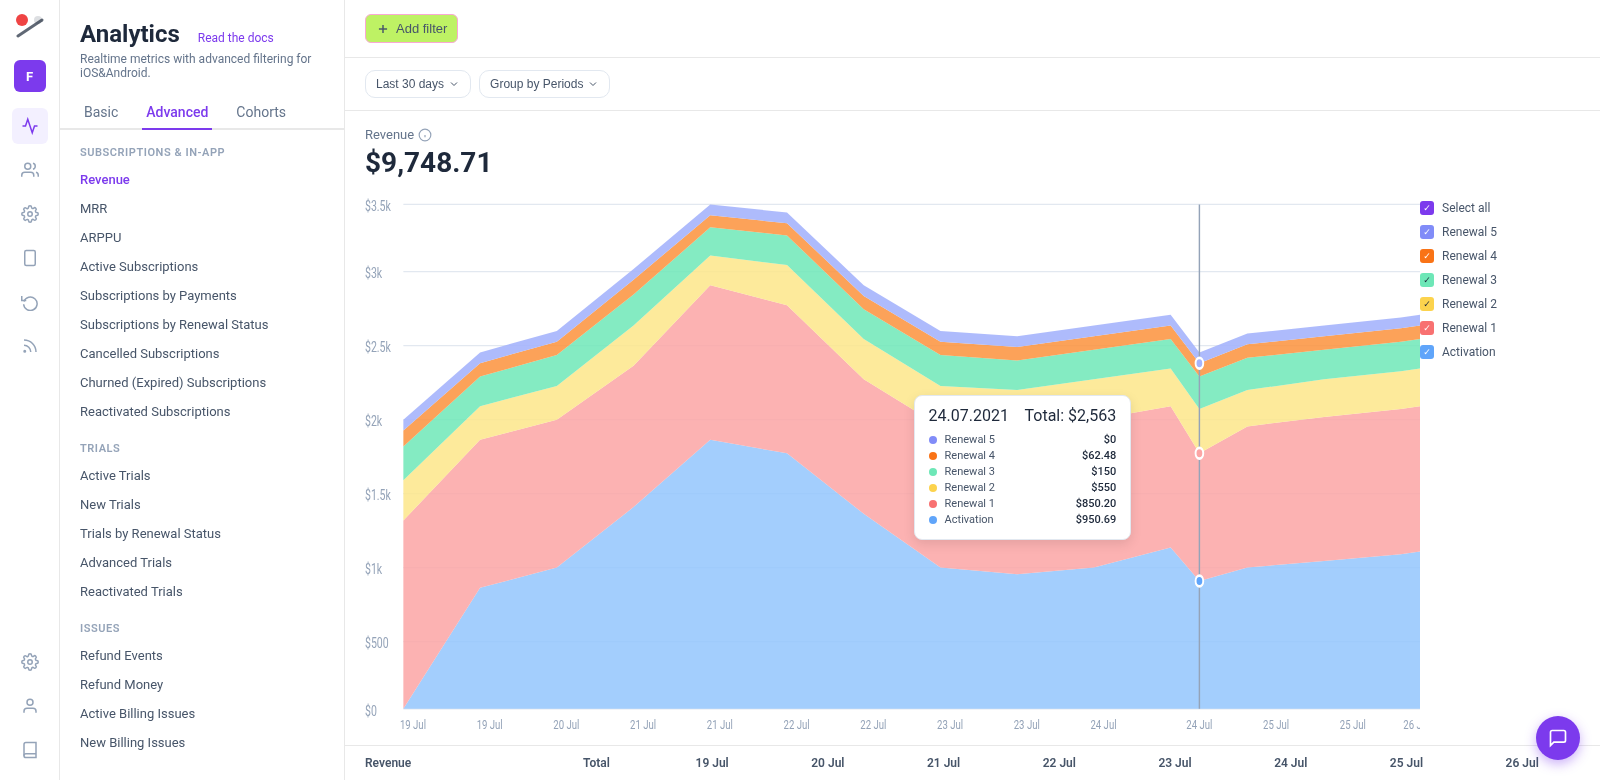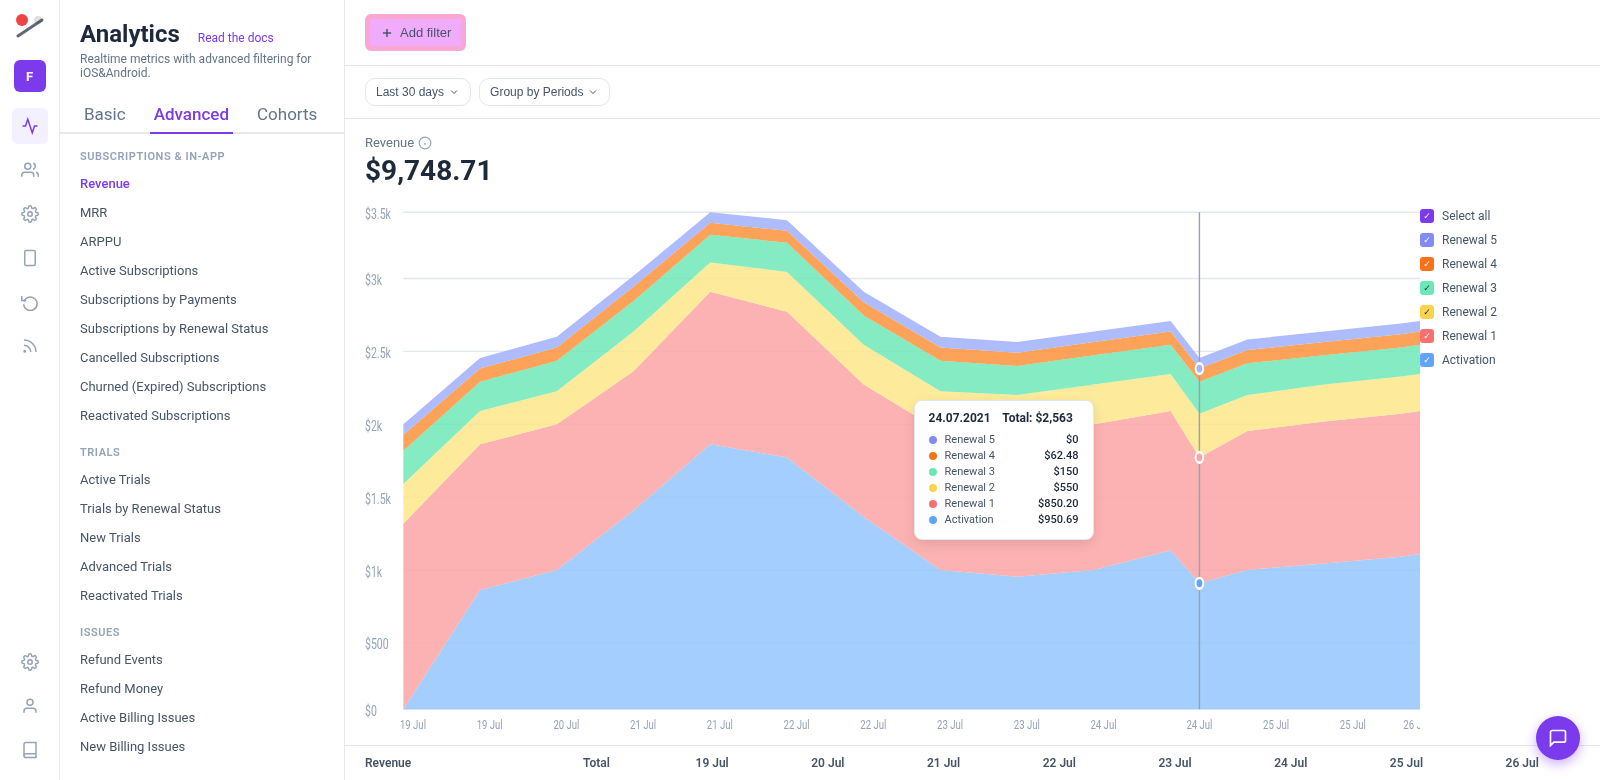--- a/index.html
+++ b/index.html
@@ -77,21 +77,21 @@
     }
     .tabs-row {
       display: flex;
       gap: 0;
       border-bottom: 2px solid #e8e8e8;
       padding: 0 20px;
     }
     .tab-item {
       padding: 8px 4px;
       margin-right: 20px;
-      font-size: 17px;
+      font-size: 14px;
       color: #64748b;
       cursor: pointer;
       border-bottom: 2px solid transparent;
       margin-bottom: -2px;
     }
     .tab-item.active {
       color: #7c3aed;
       border-bottom: 2px solid #7c3aed;
       font-weight: 500;
     }
@@ -127,22 +127,22 @@
     }
     .add-filter-btn {
       display: flex;
       align-items: center;
       gap: 6px;
       font-size: 13px;
       color: #475569;
       cursor: pointer;
       padding: 6px 10px;
       border-radius: 6px;
-      border: 5px solid #f9a8d4;
-      background: #f0abfc;
+      border: 1px solid #f9a8d4;
+      background: #bef264;
     }
 
     .controls-row {
       display: flex;
       align-items: center;
       gap: 8px;
       padding: 12px 20px;
       border-bottom: 1px solid #e8e8e8;
     }
     .dropdown-btn {
@@ -223,24 +223,24 @@
       border: 1px solid #e2e8f0;
       border-radius: 8px;
       padding: 10px 14px;
       font-size: 11px;
       color: #475569;
       box-shadow: 0 4px 12px rgba(0,0,0,0.1);
       min-width: 180px;
       z-index: 10;
     }
     .tooltip-header {
-      font-weight: 700;
+      font-weight: 400;
       color: #1e293b;
       margin-bottom: 8px;
-      font-size: 12px;
+      font-size: 16px;
     }
     .tooltip-row {
       display: flex;
       align-items: center;
       justify-content: space-between;
       gap: 8px;
       margin-bottom: 3px;
     }
     .tooltip-dot {
       width: 8px;
@@ -390,22 +390,22 @@
     <div class="menu-item">Subscriptions by Payments</div>
     <div class="menu-item">Subscriptions by Renewal Status</div>
     <div class="menu-item">Cancelled Subscriptions</div>
     <div class="menu-item">Churned (Expired) Subscriptions</div>
     <div class="menu-item">Reactivated Subscriptions</div>
   </div>
 
   <div>
     <div class="menu-section-label">Trials</div>
     <div class="menu-item">Active Trials</div>
+    <div class="menu-item">New Trials</div>
     <div class="menu-item">Trials by Renewal Status</div>
-    <div class="menu-item">New Trials</div>
     <div class="menu-item">Advanced Trials</div>
     <div class="menu-item">Reactivated Trials</div>
   </div>
 
   <div>
     <div class="menu-section-label">Issues</div>
     <div class="menu-item">Refund Events</div>
     <div class="menu-item">Refund Money</div>
     <div class="menu-item">Active Billing Issues</div>
     <div class="menu-item">New Billing Issues</div>

